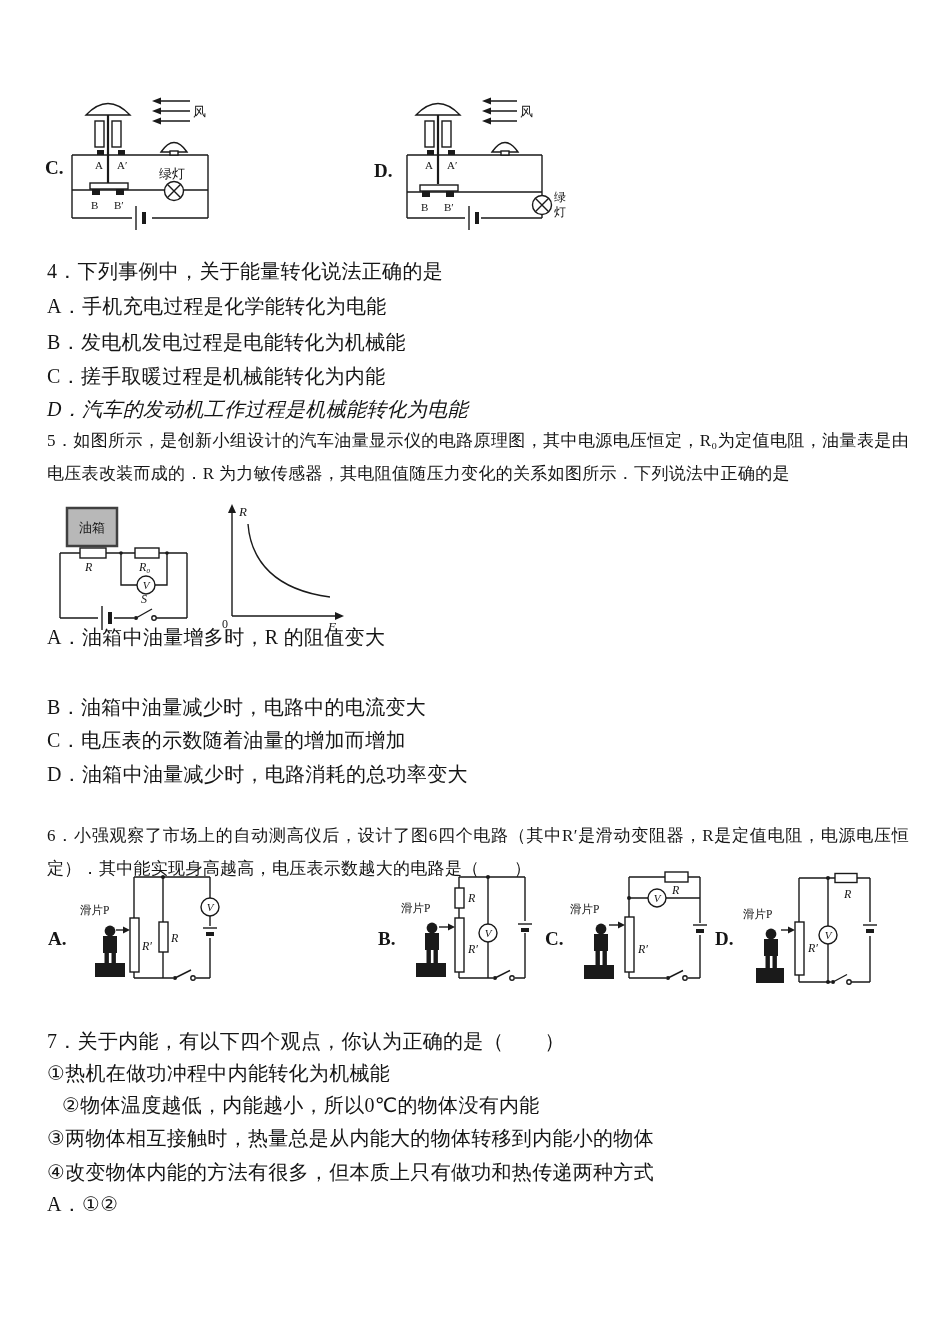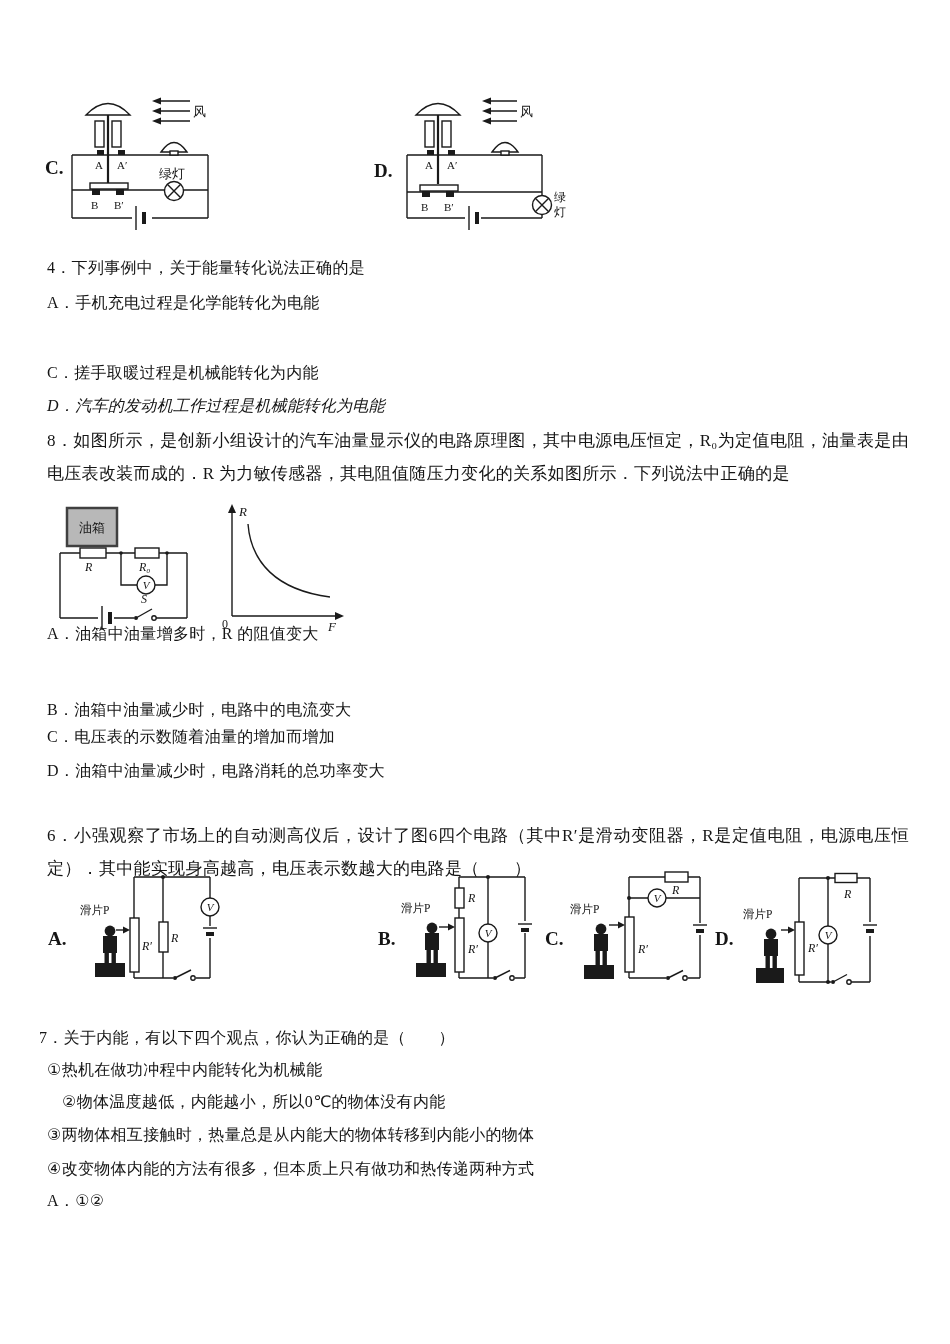--- a/index.html
+++ b/index.html
@@ -3,21 +3,21 @@
 <meta charset="utf-8">
 <style>
   html,body{margin:0;padding:0;background:#e8e8e8;}
   .page{
     position:relative;width:950px;height:1344px;margin:0 auto;
     background:#ffffff;color:#151515;
     font-family:"Liberation Serif","DejaVu Sans",serif;
     overflow:hidden;
   }
   .abs{position:absolute;}
-  .t{font-size:16px;white-space:nowrap;letter-spacing:.3px;}
+  .t{font-size:20px;white-space:nowrap;letter-spacing:.3px;}
   .p{font-size:17px;line-height:33px;text-align:justify;letter-spacing:.3px;}
   .lab{font-size:19px;font-weight:bold;font-family:"Liberation Serif",serif;}
   svg{position:absolute;overflow:visible;}
   svg text{fill:#151515;font-family:"Liberation Serif","DejaVu Sans",serif;}
   .w{stroke:#1a1a1a;stroke-width:1.4;fill:none;}
   .w2{stroke:#1a1a1a;stroke-width:2.2;fill:none;}
   .thick{stroke:#1a1a1a;stroke-width:4;fill:none;}
   .comp{fill:#ffffff;stroke:#1a1a1a;stroke-width:1.4;}
   .blk{fill:#1a1a1a;stroke:none;}
 </style>
@@ -88,24 +88,25 @@
       <path class="w" d="M149 13 H118 M149 23 H118 M149 33 H118"></path>
       <polygon class="blk" points="114,13 123,9.5 123,16.5"></polygon>
       <polygon class="blk" points="114,23 123,19.5 123,26.5"></polygon>
       <polygon class="blk" points="114,33 123,29.5 123,36.5"></polygon>
     </g>
     <text x="152" y="28" font-size="13">风</text>
   </svg>
 
   <div class="abs t" style="left:47px;top:258px;">4．下列事例中，关于能量转化说法正确的是</div>
   <div class="abs t" style="left:47px;top:293px;text-align:right;">A．手机充电过程是化学能转化为电能</div>
+  <div class="abs t" style="left:47px;top:329px;">B．发电机发电过程是电能转化为机械能</div>
   <div class="abs t" style="left:47px;top:363px;">C．搓手取暖过程是机械能转化为内能</div>
   <div class="abs t" style="left:47px;top:396px;font-style:italic;">D．汽车的发动机工作过程是机械能转化为电能</div>
 
-  <div class="abs p" style="left:47px;top:424px;width:862px;">8．如图所示，是创新小组设计的汽车油量显示仪的电路原理图，其中电源电压恒定，R₀为定值电阻，油量表是由电压表改装而成的．R 为力敏传感器，其电阻值随压力变化的关系如图所示．下列说法中正确的是</div>
+  <div class="abs p" style="left:47px;top:424px;width:862px;">5．如图所示，是创新小组设计的汽车油量显示仪的电路原理图，其中电源电压恒定，R₀为定值电阻，油量表是由电压表改装而成的．R 为力敏传感器，其电阻值随压力变化的关系如图所示．下列说法中正确的是</div>
 
   <svg style="left:55px;top:500px;" width="160" height="135" viewBox="0 0 160 135">
     <rect x="12" y="8" width="50" height="38" fill="#b8b8b8" stroke="#404040" stroke-width="2.5"></rect>
     <text x="37" y="32" font-size="13" text-anchor="middle">油箱</text>
     <path class="w" d="M5 53 H25 M51 53 H80 M104 53 H132 M5 53 V118 M132 53 V118 M5 118 H43 M59 118 H79 M101 118 H132"></path>
     <rect class="comp" x="25" y="48" width="26" height="10"></rect>
     <text x="30" y="71" font-size="12" font-style="italic">R</text>
     <rect class="comp" x="80" y="48" width="24" height="10"></rect>
     <text x="84" y="71" font-size="12" font-style="italic">R₀</text>
     <path class="w" d="M66 53 V85 H82 M100 85 H112 V53"></path>
@@ -127,21 +128,21 @@
     <path class="w" d="M14 116 V10 M14 116 H120"></path>
     <polygon class="blk" points="14,4 10,13 18,13"></polygon>
     <polygon class="blk" points="126,116 117,112 117,120"></polygon>
     <text x="21" y="16" font-size="13" font-style="italic">R</text>
     <text x="110" y="131" font-size="13" font-style="italic">F</text>
     <text x="4" y="128" font-size="12">0</text>
     <path class="w" d="M30 24 C33 62 58 90 112 97"></path>
   </svg>
 
   <div class="abs t" style="left:47px;top:624px;">A．油箱中油量增多时，R 的阻值变大</div>
-  <div class="abs t" style="left:47px;top:694px;margin-top:6px;">B．油箱中油量减少时，电路中的电流变大</div>
+  <div class="abs t" style="left:47px;top:694px;">B．油箱中油量减少时，电路中的电流变大</div>
   <div class="abs t" style="left:47px;top:727px;">C．电压表的示数随着油量的增加而增加</div>
   <div class="abs t" style="left:47px;top:761px;">D．油箱中油量减少时，电路消耗的总功率变大</div>
 
   <div class="abs p" style="left:47px;top:794px;width:862px;margin-top:25px;">6．小强观察了市场上的自动测高仪后，设计了图6四个电路（其中R′是滑动变阻器，R是定值电阻，电源电压恒定）．其中能实现身高越高，电压表示数越大的电路是（　　）</div>
 
   <span class="abs lab" style="left:48px;top:928px;">A.</span>
   <svg style="left:40px;top:865px;" width="190" height="125" viewBox="0 0 190 125">
     <path class="w" d="M94 12 H170 M94 12 V53 M94 107 V113 M123 12 V57 M123 87 V113 M170 12 V33 M170 51 V61 M170 73 V113 M94 113 H133 M156 113 H170"></path>
     <circle class="blk" cx="123" cy="12" r="2"></circle>
     <rect class="comp" x="90" y="53" width="9" height="54"></rect>
@@ -250,20 +251,20 @@
       <circle class="blk" cx="48" cy="76" r="5.4"></circle>
       <path class="blk" d="M41 81 h14 v17 h-14 z"></path>
       <rect class="blk" x="42.5" y="98" width="4.4" height="12"></rect>
       <rect class="blk" x="49.5" y="98" width="4.4" height="12"></rect>
     </g>
     <text x="20" y="60" font-size="11.5">滑片P</text>
     <text x="121" y="40" font-size="12" font-style="italic">R</text>
     <text x="85" y="94" font-size="12" font-style="italic">R′</text>
   </svg>
 
-  <div class="abs t" style="left:39px;top:1028px;">7．关于内能，有以下四个观点，你认为正确的是（　　）</div>
+  <div class="abs t" style="left:47px;top:1028px;">7．关于内能，有以下四个观点，你认为正确的是（　　）</div>
   <div class="abs t" style="left:47px;top:1060px;">①热机在做功冲程中内能转化为机械能</div>
   <div class="abs t" style="left:62px;top:1092px;">②物体温度越低，内能越小，所以0℃的物体没有内能</div>
   <div class="abs t" style="left:47px;top:1125px;">③两物体相互接触时，热量总是从内能大的物体转移到内能小的物体</div>
   <div class="abs t" style="left:47px;top:1159px;">④改变物体内能的方法有很多，但本质上只有做功和热传递两种方式</div>
   <div class="abs t" style="left:47px;top:1191px;">A．①②</div>
 
 </div>
 
 </body></html>

